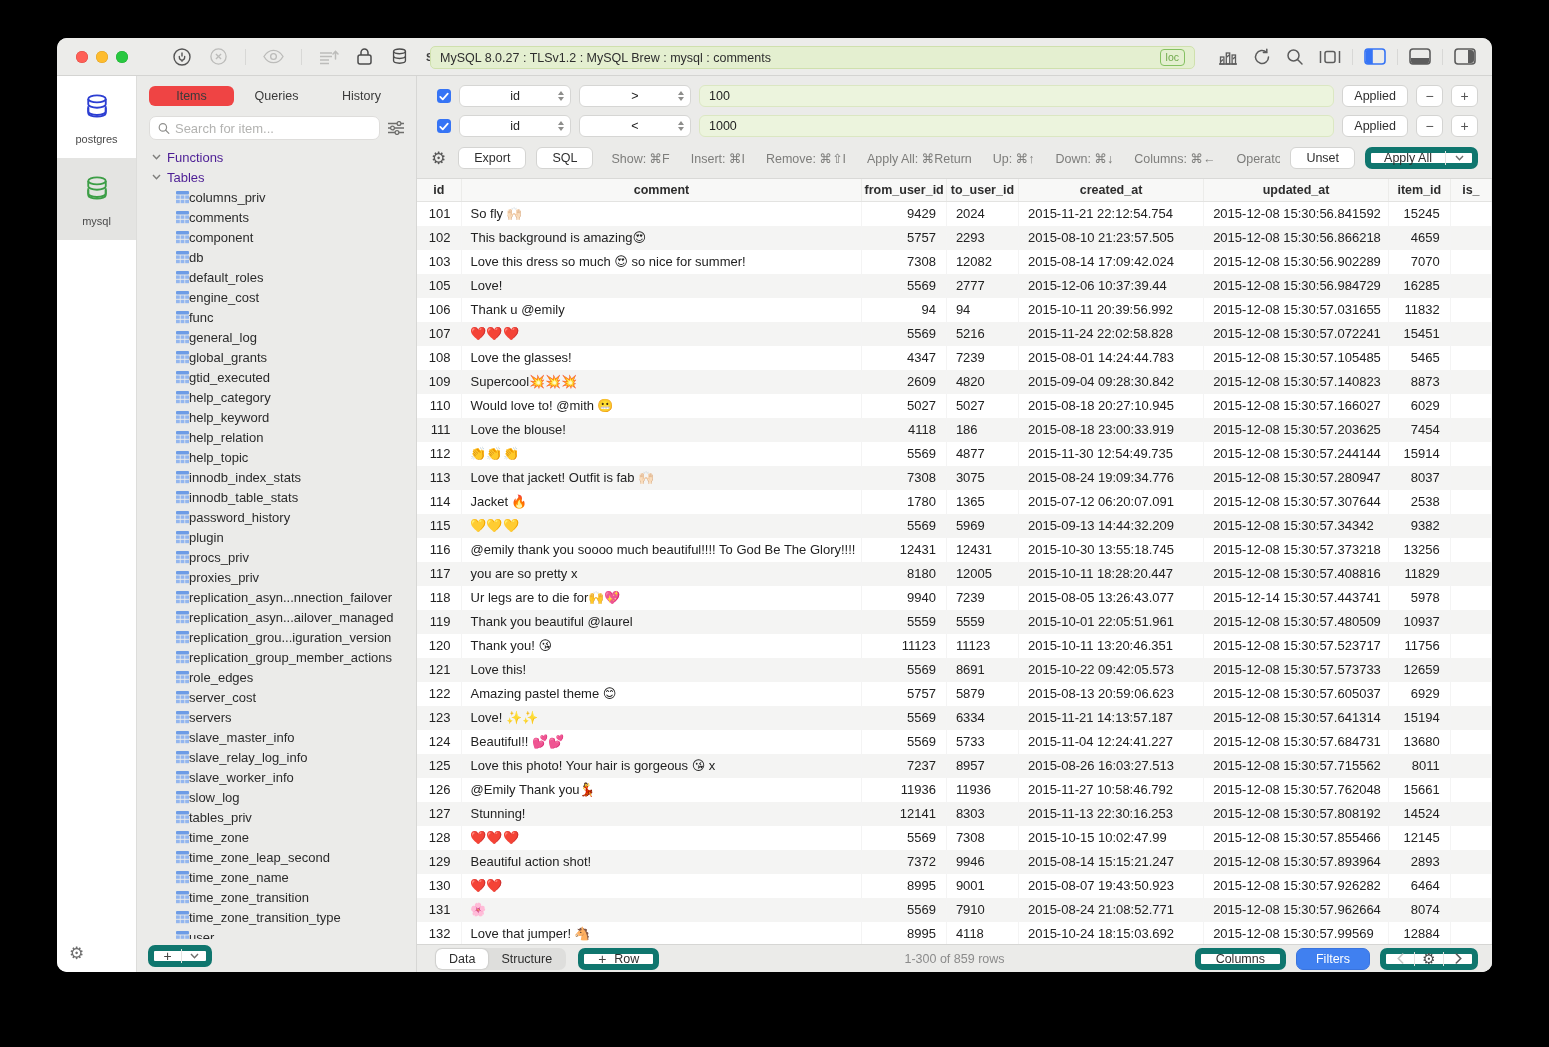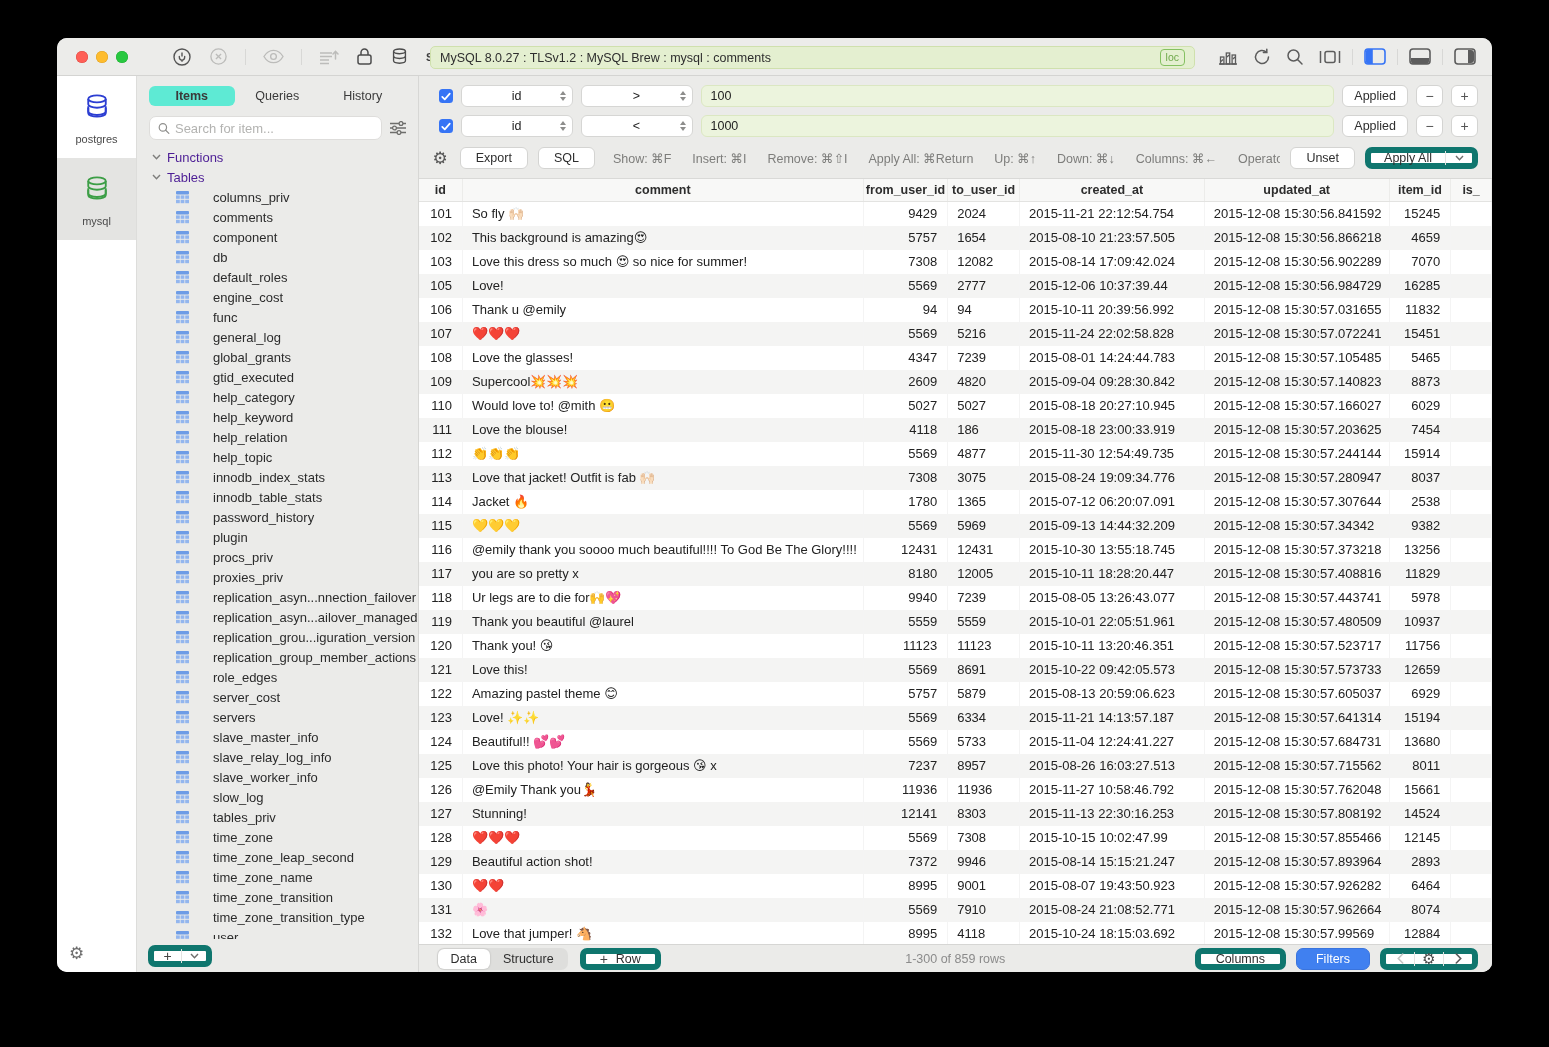--- a/index.html
+++ b/index.html
@@ -38,31 +38,31 @@
   .conn.selected { background:#e4e4e2; }
   .conn-label { font-size:11px; color:#4a4a4a; }
   .rail-gear { position:absolute; left:12px; bottom:8px; font-size:17px; color:#6d6d6d; }
 
   
   .sidebar { flex:0 0 280px; background:#ebebe9; border-right:1px solid #d7d7d5;
     display:flex; flex-direction:column; min-height:0; }
   .sb-tabs { display:flex; align-items:center; padding:10px 12px 5px; }
   .sb-tab { flex:1; text-align:center; font-size:12.5px; color:#3a3a3a; line-height:20px;
     border-radius:6px; }
-  .sb-tab.selected { background:#5eead4;font-weight:bold; }
+  .sb-tab.selected { background:#ef4444; }
   .sb-search-row { display:flex; align-items:center; gap:8px; padding:5px 12px 4px; }
   .search-box { flex:1; height:24px; background:#fff; border:1px solid #dedddb; border-radius:7px;
     display:flex; align-items:center; gap:5px; padding:0 8px; }
   .search-box input { border:none; outline:none; background:transparent; width:100%;
     font-size:13px; color:#333; font-family:inherit; }
   .search-box input::placeholder { color:#b3b3b1; }
   .sb-tree { flex:1; overflow:hidden; padding-top:3px; }
   .tree-group { display:flex; align-items:center; gap:6px; height:20px; padding-left:15px;
     font-size:13px; color:#4c1d95; }
-  .tree-item { display:flex; align-items:center; gap:24px; height:20px; padding-left:39px;
+  .tree-item { display:flex; align-items:center; gap:0; height:20px; padding-left:39px;
     font-size:13px; color:#2b2b2b; white-space:nowrap; overflow:hidden; }
   .tree-item svg { flex:0 0 auto; }
   .sb-bottom { flex:0 0 33px; display:flex; align-items:center; padding:0 11px; }
   .pill { background:#fff; border:6px solid #0f766e; border-radius:7px; height:22px;
     display:flex; align-items:center; font-size:12.5px; color:#2e2e2e; }
   .addtable-pill .seg-plus { width:27px; text-align:center; font-size:14px; color:#444; }
   .pill .vdiv { width:1px; height:14px; background:#e3e3e1; }
   .addtable-pill .seg-chev { width:24px; display:flex; justify-content:center; }
 
   
@@ -919,21 +919,21 @@
                 <td class="al">2024</td>
                 <td class="al">2015-11-21 22:12:54.754</td>
                 <td class="al">2015-12-08 15:30:56.841592</td>
                 <td class="ar">15245</td>
                 <td class="al"></td>
               </tr>
               <tr>
                 <td class="ar">102</td>
                 <td class="al">This background is amazing😍</td>
                 <td class="ar">5757</td>
-                <td class="al">1654</td>
+                <td class="al">2293</td>
                 <td class="al">2015-08-10 21:23:57.505</td>
                 <td class="al">2015-12-08 15:30:56.866218</td>
                 <td class="ar">4659</td>
                 <td class="al"></td>
               </tr>
               <tr>
                 <td class="ar">103</td>
                 <td class="al">Love this dress so much 😍 so nice for summer!</td>
                 <td class="ar">7308</td>
                 <td class="al">12082</td>
@@ -1071,21 +1071,21 @@
                 <td class="al">2015-12-08 15:30:57.408816</td>
                 <td class="ar">11829</td>
                 <td class="al"></td>
               </tr>
               <tr>
                 <td class="ar">118</td>
                 <td class="al">Ur legs are to die for🙌💖</td>
                 <td class="ar">9940</td>
                 <td class="al">7239</td>
                 <td class="al">2015-08-05 13:26:43.077</td>
-                <td class="al">2015-12-08 15:30:57.443741</td>
+                <td class="al">2015-12-14 15:30:57.443741</td>
                 <td class="ar">5978</td>
                 <td class="al"></td>
               </tr>
               <tr>
                 <td class="ar">119</td>
                 <td class="al">Thank you beautiful @laurel</td>
                 <td class="ar">5559</td>
                 <td class="al">5559</td>
                 <td class="al">2015-10-01 22:05:51.961</td>
                 <td class="al">2015-12-08 15:30:57.480509</td>

